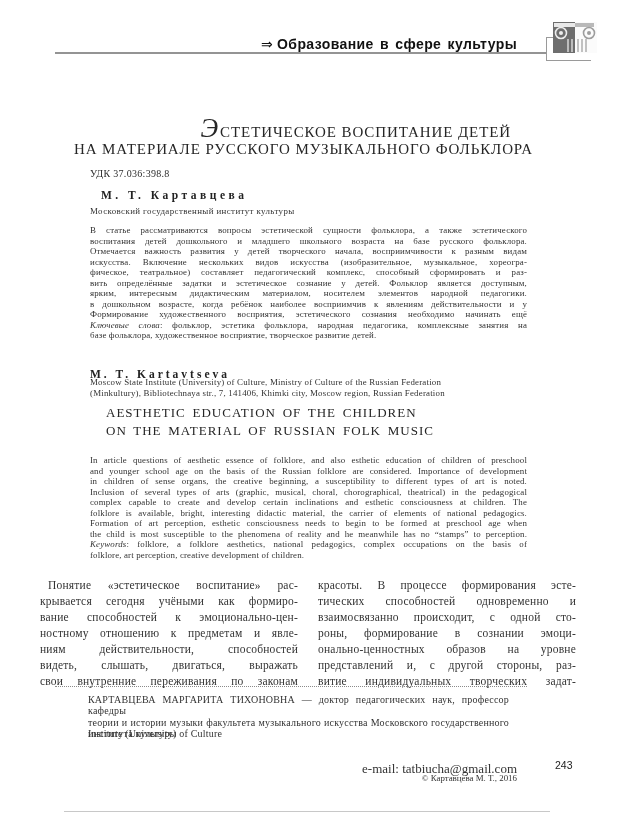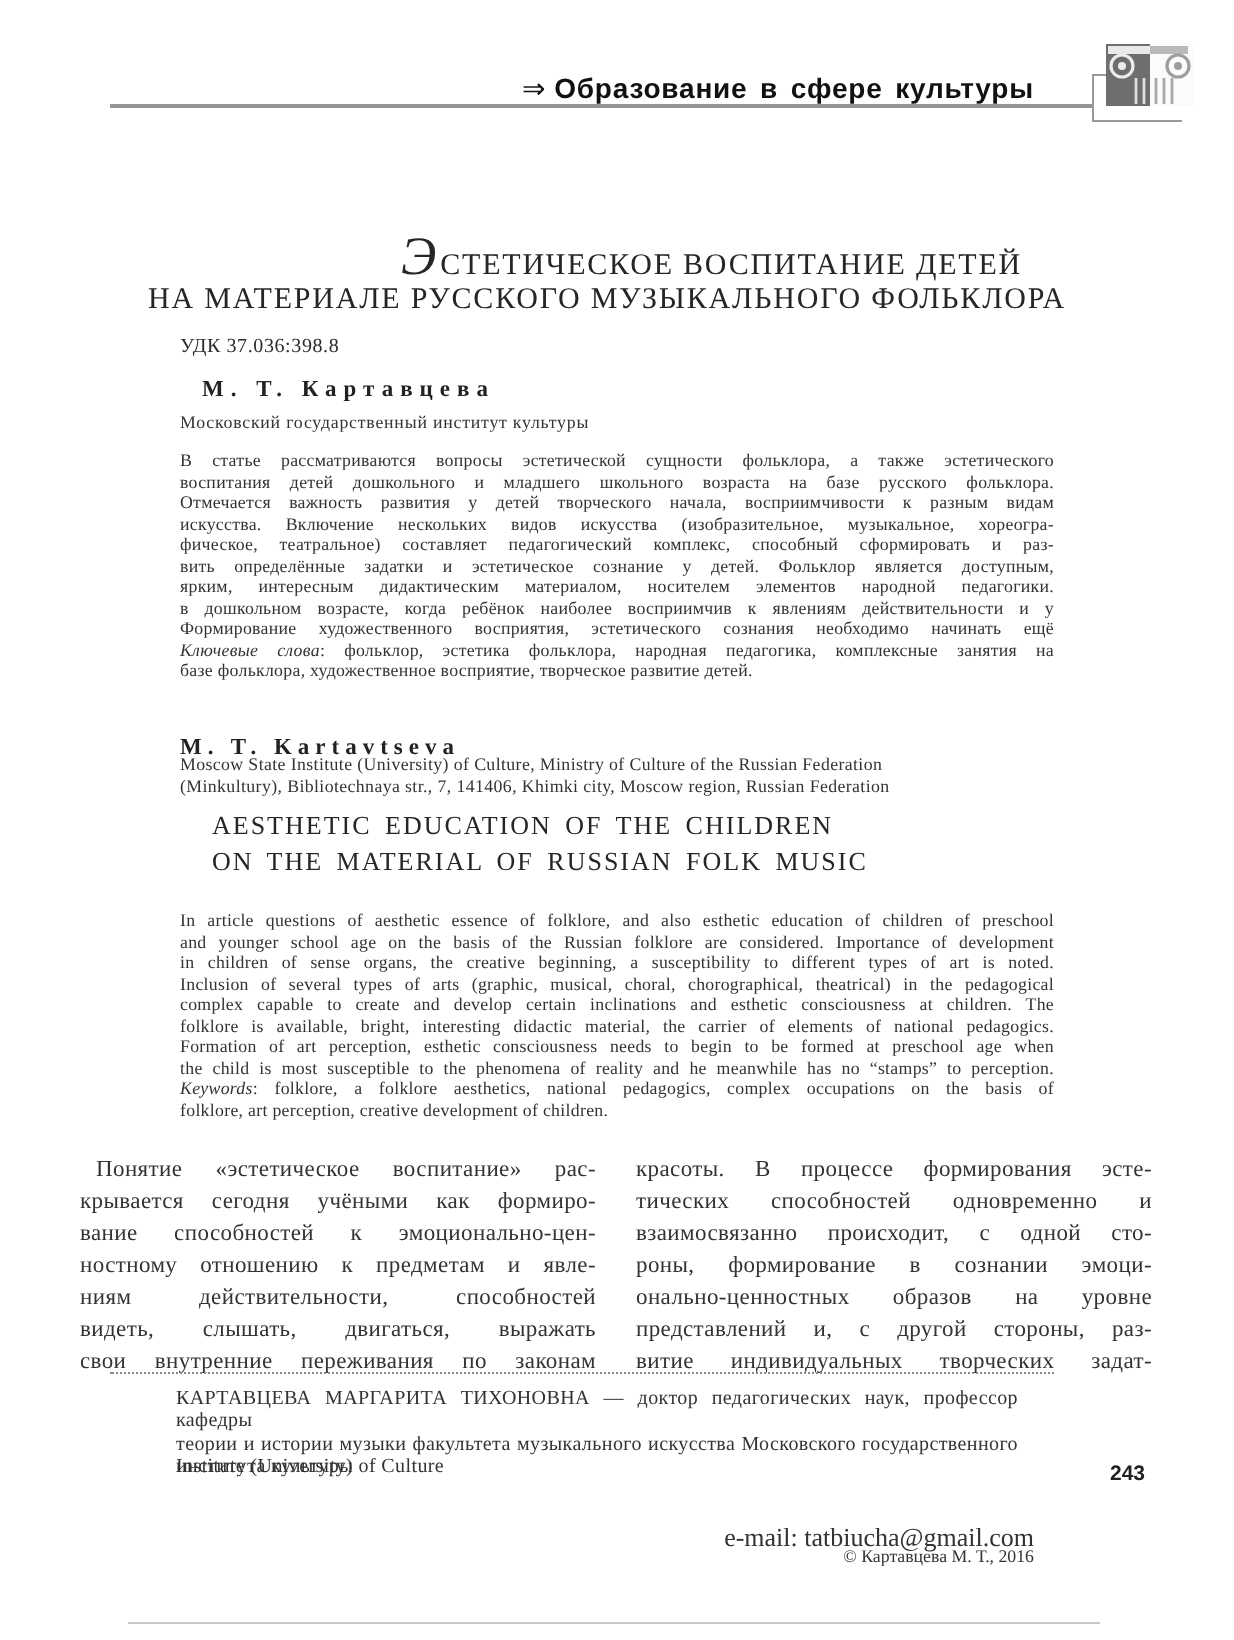--- a/index.html
+++ b/index.html
@@ -46,21 +46,21 @@
   .body-left { left:40px; }
   .body-right { left:318px; }
   .indent-first > div:first-child { text-indent:8px; }
 
   .foot-dotted { position:absolute; left:55px; top:686px; width:472px; height:0; border-top:1.5px dotted #8a8a8a; }
   .bio { position:absolute; left:88px; font-size:10px; line-height:11.3px; letter-spacing:0.2px; color:#333; }
   .bio-ru { top:694px; width:421px; }
   .bio-en { top:728px; width:427px; }
   .email { position:absolute; right:100px; top:761px; font-size:13px; color:#333; }
   .copyright { position:absolute; right:100px; top:773px; font-size:8.9px; color:#333; }
-  .page-num { position:absolute; left:555px; top:731px; font-family:"Liberation Sans", sans-serif; font-weight:bold; font-size:10.5px; color:#222; }
+  .page-num { position:absolute; left:555px; top:759px; font-family:"Liberation Sans", sans-serif; font-weight:normal; font-size:10.5px; color:#222; }
   .bottom-rule { position:absolute; left:64px; top:811px; width:486px; height:1px; background:#c8c8c8; }
 
   
   .jlines > div, .jline { text-align:justify; text-align-last:justify; }
   .pline { text-align:left; }
   em { font-style:italic; }
 </style>
 </head>
 <body>
 

